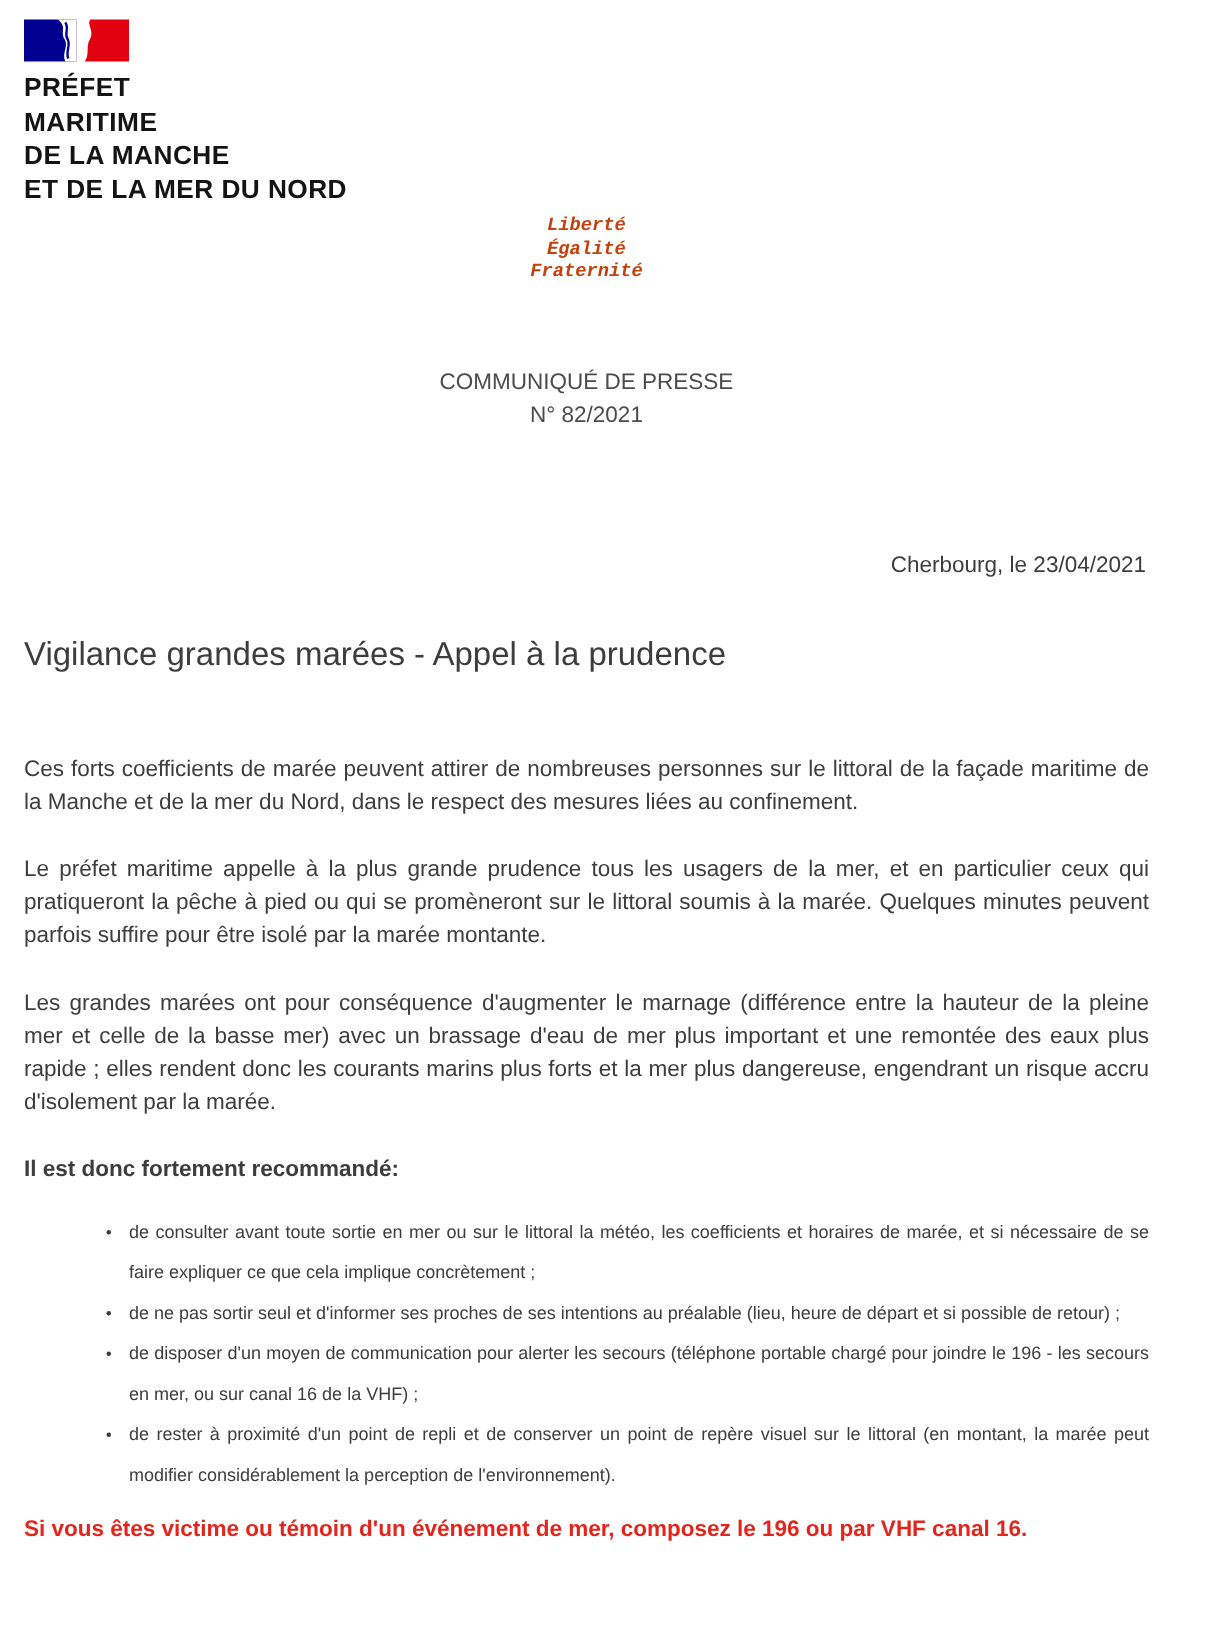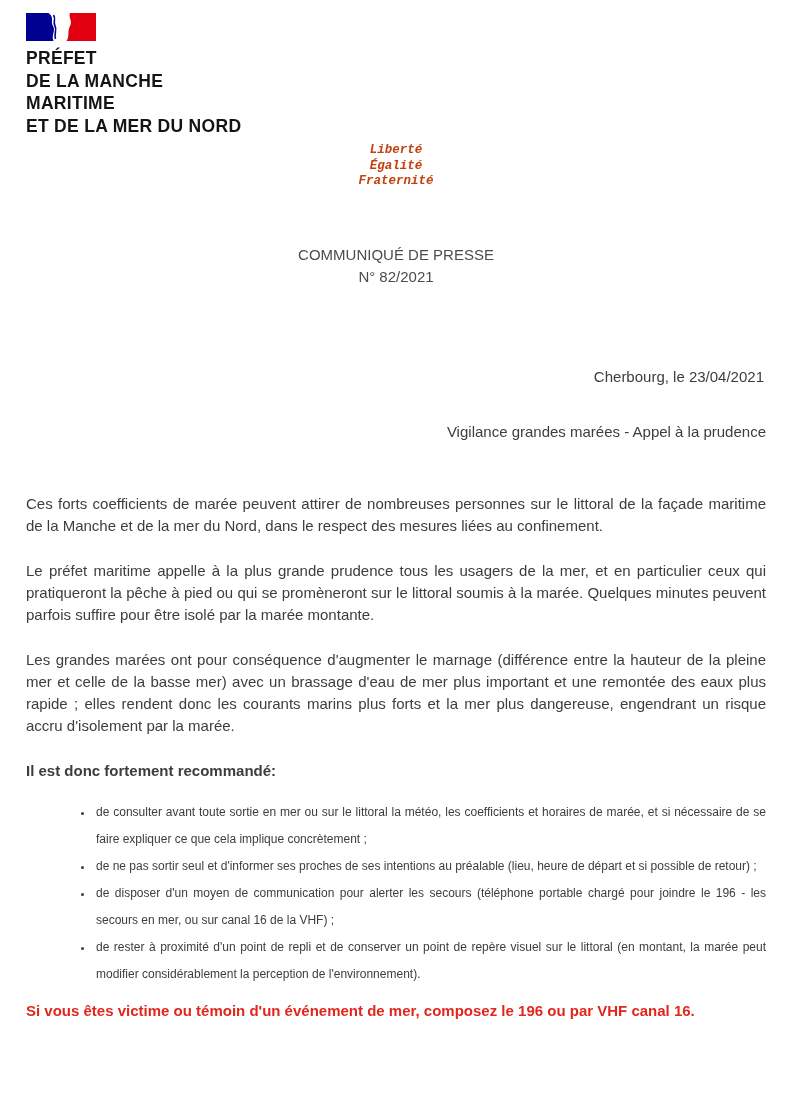--- a/index.html
+++ b/index.html
@@ -6,21 +6,21 @@
   html,body { background:#ffffff; }
   body {
     width:804px; height:1099px;
     font-family:"Liberation Sans", sans-serif;
     color:#3d3d3d;
     overflow:hidden;
   }
   .page {
     position:relative;
     width:804px; height:807px;
-    padding:12px 38px 0 26px;
+    padding:12px 38px 0 16px;
     background:#ffffff;
   }
 
   
   .gov-logo { display:block; margin-bottom:4px; }
   .institution { margin-top:1px; }
   .institution div {
     font-size:17.5px; font-weight:bold; color:#141414;
     line-height:22.5px; letter-spacing:0.3px;
   }
@@ -34,22 +34,22 @@
   
   .press-kind {
     margin-top:54px; text-align:center;
     font-size:15px; color:#4c4c4c; line-height:22px;
   }
   .dateline {
     margin-top:80px; text-align:right;
     font-size:15px; color:#3d3d3d; padding-right:2px;
   }
   .doc-title {
-    margin-top:38px; text-align:right;
-    font-size:15px; color:#3d3d3d;
+    margin-top:38px; text-align:left;
+    font-size:22px; color:#3d3d3d;
   }
 
   
   .body-copy { margin-top:53px; }
   .body-copy p {
     font-size:15px; line-height:22px; color:#3d3d3d;
     text-align:justify; margin-bottom:23px;
   }
   .body-copy p.intro { text-align:left; margin-bottom:0;font-weight:bold; }
 
@@ -78,22 +78,22 @@
 
   <header>
     <svg class="gov-logo" width="70" height="31" viewBox="0 0 70 31" aria-hidden="true">
       <rect x="0" y="1" width="35" height="28" fill="#000091"></rect>
       <path d="M22.5,1 c6.5,5 1.5,8 4.5,13 c3,5 -2,9 0.5,15 l7.5,0 l0,-28 z" fill="#ffffff"></path>
       <path d="M27.5,3 c3,4 -1,7 1.5,11 c2.5,4 -1.5,8 0.5,13" stroke="#000091" stroke-width="1.6" fill="none"></path>
       <path d="M44,1 L70,1 L70,29 L40.5,29 C44,24 41,19 44,14 C47,9 42,5 44,1 Z" fill="#e1000f"></path>
     </svg>
     <div class="institution">
       <div>PRÉFET</div>
+      <div>MARITIME</div>
       <div>DE LA MANCHE</div>
-      <div>MARITIME</div>
       <div>ET DE LA MER DU NORD</div>
     </div>
     <div class="motto">
       <div>Liberté</div>
       <div>Égalité</div>
       <div>Fraternité</div>
     </div>
   </header>
 
   <div class="press-kind">

